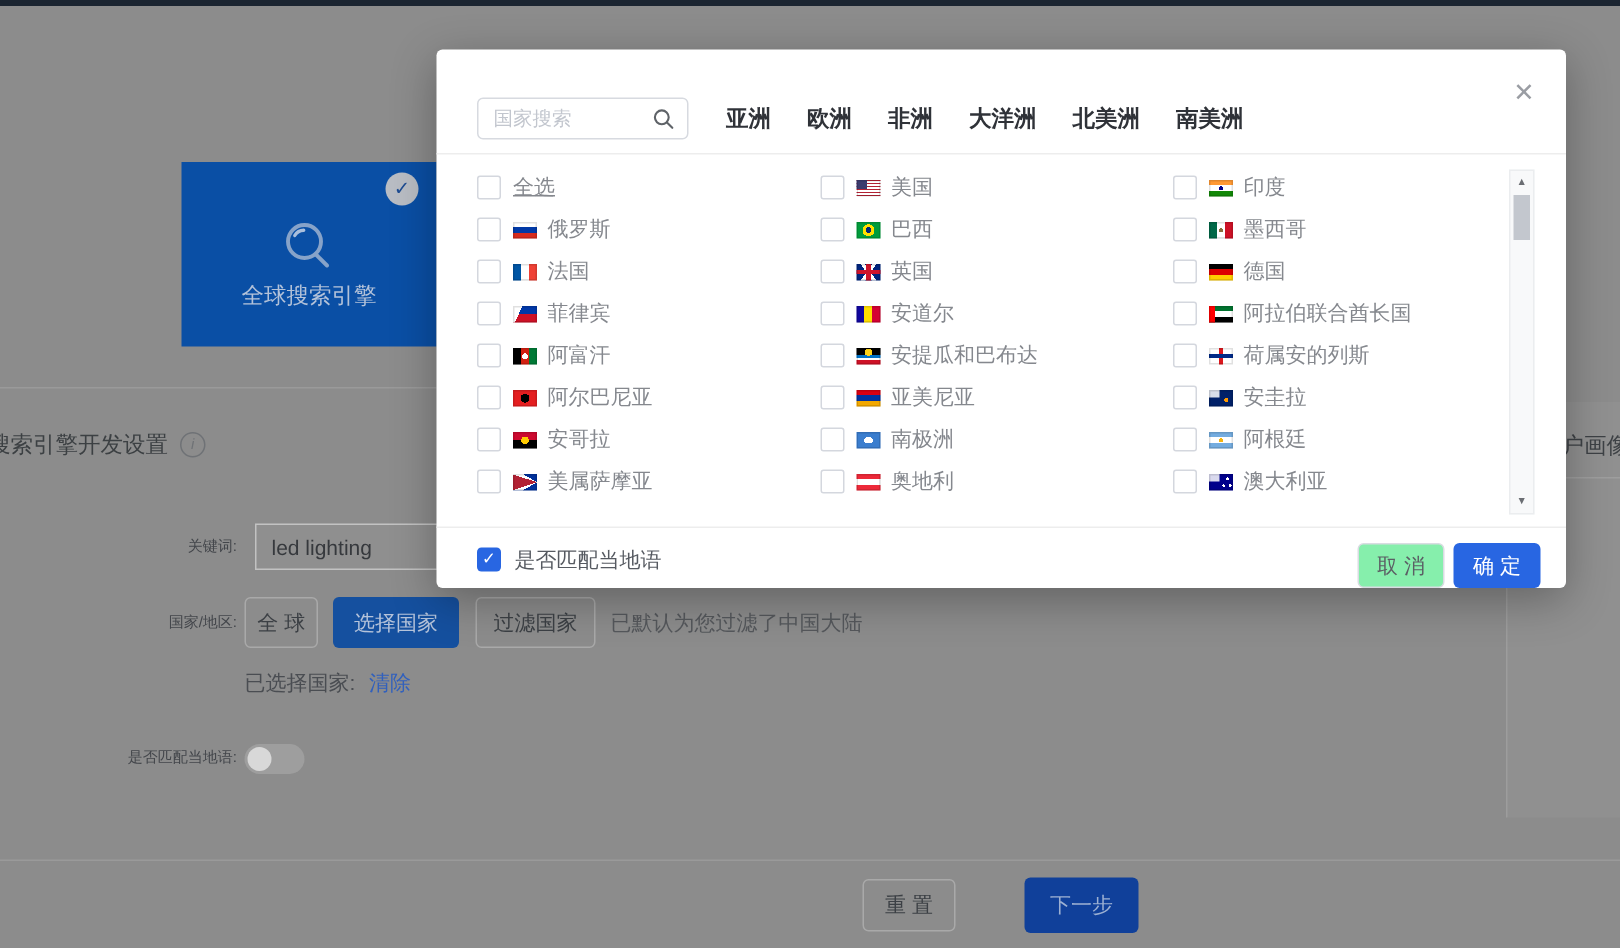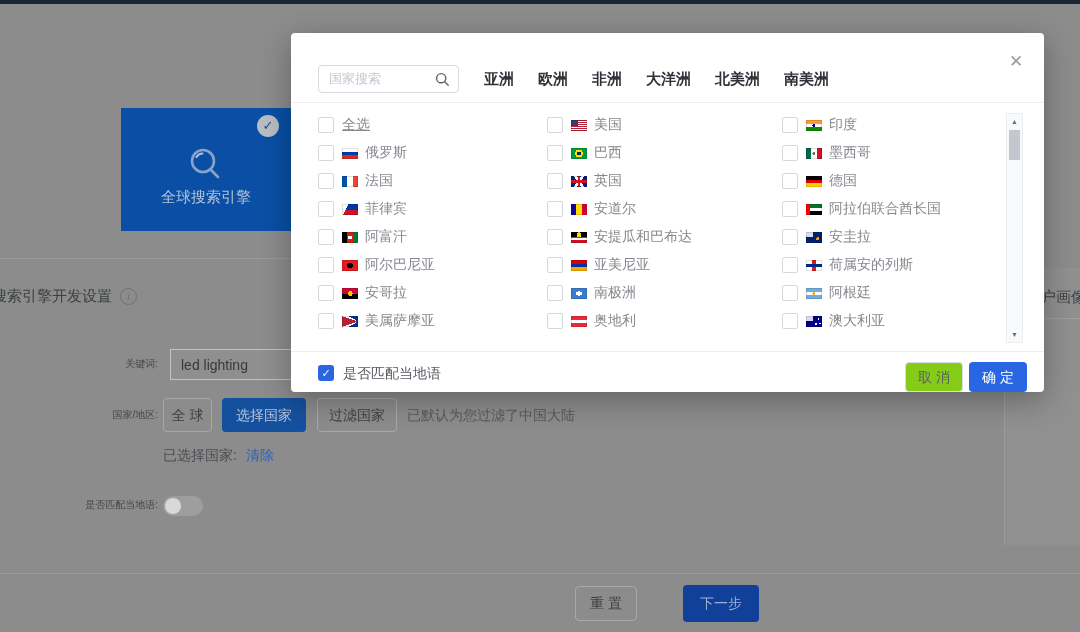--- a/index.html
+++ b/index.html
@@ -54,21 +54,21 @@
   .lbl{margin-left:7px;font-size:14px;color:#85888e;white-space:nowrap;}
   .lbl.all{text-decoration:underline;margin-left:8px;}
   .sbar{position:absolute;left:715px;top:80px;width:17px;height:230px;background:#f8f9fa;border:1px solid #ebedef;box-sizing:border-box;}
   .sbar-up,.sbar-dn{position:absolute;left:0;width:100%;text-align:center;font-size:7px;color:#6b6e73;}
   .sbar-up{top:4px;} .sbar-dn{bottom:4px;}
   .sbar-thumb{position:absolute;left:2px;top:16px;width:11px;height:30px;background:#c3c7ce;}
   .sync-cb{position:absolute;left:27px;top:332px;width:16px;height:16px;border-radius:3px;background:#2866e2;
     color:#fff;font-size:11px;font-weight:bold;text-align:center;line-height:16px;}
   .sync-lbl{position:absolute;left:52px;top:332px;color:#565a61;font-size:14px;}
   .cancel-btn{position:absolute;left:614px;top:329px;width:58px;height:30px;border:1px solid #d9dce2;border-radius:4px;
-    color:#5b5e64;font-size:14px;text-align:center;line-height:28px;box-sizing:border-box;background:#84cc16;cursor:pointer;}
+    color:#5b5e64;font-size:14px;text-align:center;line-height:28px;box-sizing:border-box;background:#86efac;cursor:pointer;}
   .confirm-btn{position:absolute;left:678px;top:329px;width:58px;height:30px;border-radius:4px;background:#2866e2;
     color:#fff;font-size:14px;text-align:center;line-height:30px;cursor:pointer;}
 
   
   .f-ru{background-image:linear-gradient(#fff 0 33%,#0039a6 33% 66%,#d52b1e 66%);}
   .f-fr{background-image:linear-gradient(90deg,#0055a4 0 33%,#fff 33% 66%,#ef4135 66%);}
   .f-ph{background-image:linear-gradient(115deg,#fff 0 30%,transparent 30%),linear-gradient(#0038a8 0 50%,#ce1126 50%);}
   .f-af{background-image:radial-gradient(circle at 50% 50%,#fff 0 2px,transparent 2px),linear-gradient(90deg,#000 0 33%,#d32011 33% 66%,#007a36 66%);}
   .f-al{background-color:#e41e20;background-image:radial-gradient(circle at 50% 50%,#000 0 3px,transparent 3px);}
   .f-ao{background-image:radial-gradient(circle at 50% 50%,#ffcb00 0 2.5px,transparent 2.5px),linear-gradient(#cc092f 0 50%,#000 50%);}
@@ -278,27 +278,27 @@
           <span class="flag f-de"></span>
           <span class="lbl">德国</span>
         </div>
         <div class="c-row">
           <span class="cb"></span>
           <span class="flag f-ae"></span>
           <span class="lbl">阿拉伯联合酋长国</span>
         </div>
         <div class="c-row">
           <span class="cb"></span>
+          <span class="flag f-an"></span>
+          <span class="lbl">荷属安的列斯</span>
+        </div>
+        <div class="c-row">
+          <span class="cb"></span>
           <span class="flag f-ai"></span>
           <span class="lbl">安圭拉</span>
-        </div>
-        <div class="c-row">
-          <span class="cb"></span>
-          <span class="flag f-an"></span>
-          <span class="lbl">荷属安的列斯</span>
         </div>
         <div class="c-row">
           <span class="cb"></span>
           <span class="flag f-ar"></span>
           <span class="lbl">阿根廷</span>
         </div>
         <div class="c-row">
           <span class="cb"></span>
           <span class="flag f-au"></span>
           <span class="lbl">澳大利亚</span>

